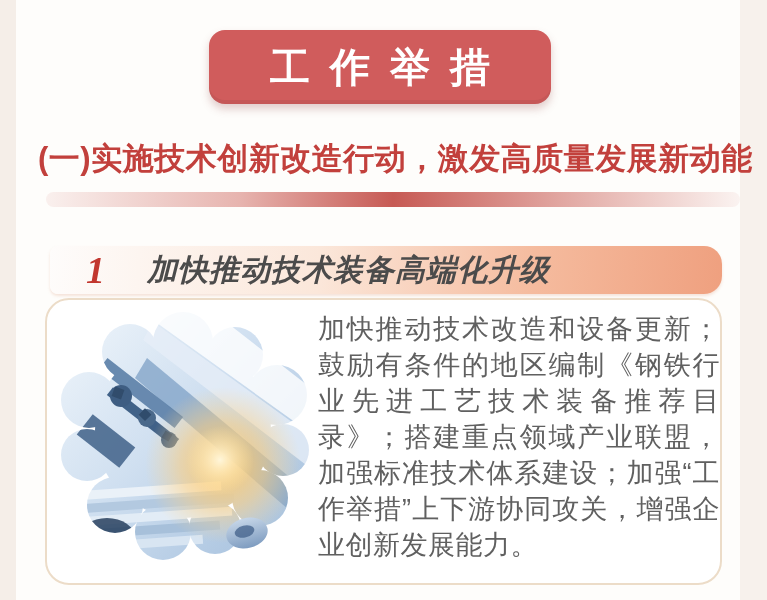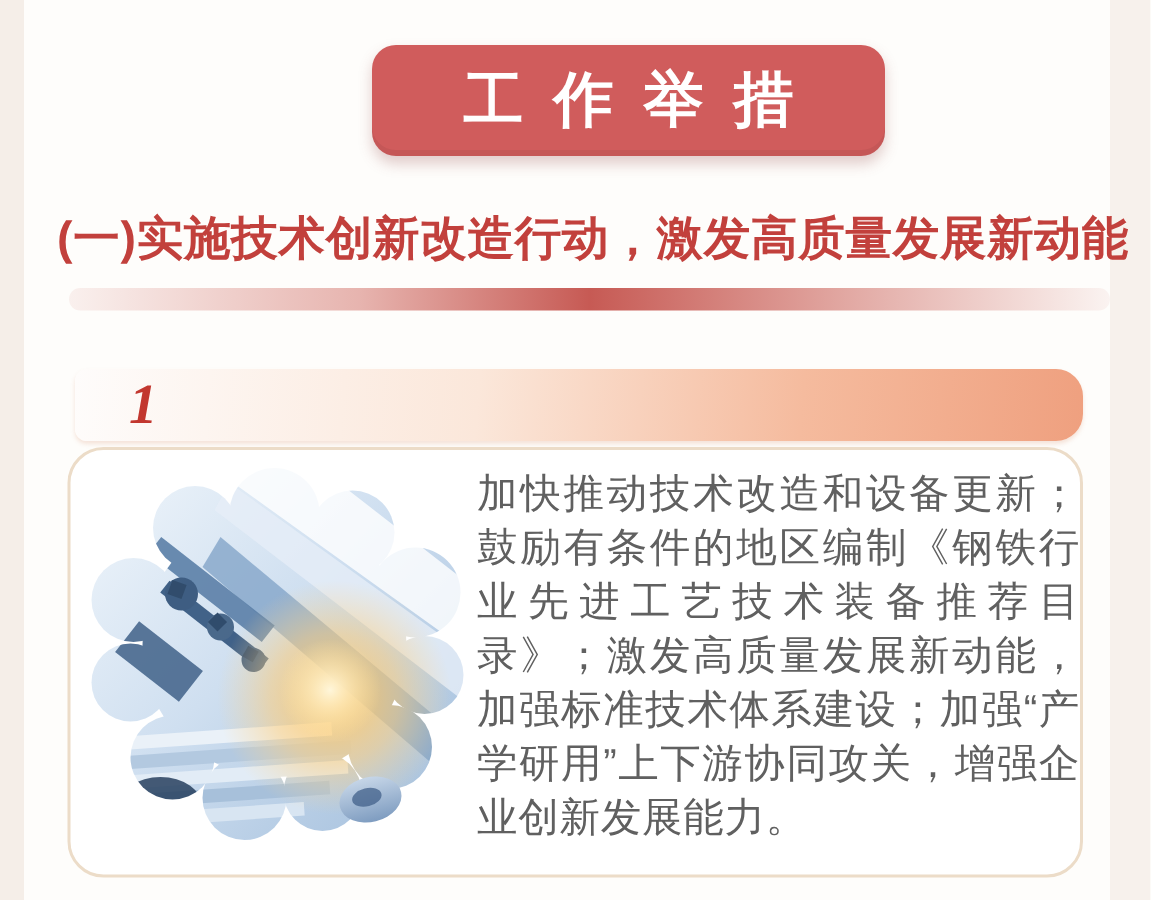--- a/index.html
+++ b/index.html
@@ -17,21 +17,21 @@
   .edge-strip{position:absolute;top:0;bottom:0;background:var(--page-margin);}
   .edge-left{left:0;width:16px;}
   .edge-right{right:0;width:27px;background:#f7f1ec;}
 
   
   .banner{
     position:absolute;left:209px;top:30px;width:342px;height:74px;
     background:var(--banner-red);
     border-radius:16px;
     box-shadow:0 5px 9px rgba(150,80,80,0.28), inset 0 -4px 0 rgba(0,0,0,0.05);
-    display:flex;align-items:center;justify-content:center;margin-left:39px;
+    display:flex;align-items:center;justify-content:center;
   }
   .banner-title{
     color:#ffffff;font-size:40px;font-weight:900;
     letter-spacing:20px;text-indent:20px;line-height:1;
   }
 
   
   .section-heading{
     position:absolute;left:38px;top:138px;width:700px;
     color:var(--heading-red);font-size:31px;font-weight:700;
@@ -88,20 +88,21 @@
 
   <div class="banner">
     <span class="banner-title">工作举措</span>
   </div>
 
   <div class="section-heading">(一)实施技术创新改造行动，激发高质量发展新动能</div>
   <div class="divider"></div>
 
   <div class="subsection-bar">
     <span class="subsection-number">1</span>
+    <span class="subsection-title">加快推动技术装备高端化升级</span>
   </div>
 
   <div class="content-box"></div>
 
   <div class="blob-figure">
     <svg width="265" height="280" viewBox="0 0 265 280">
       <defs>
         <linearGradient id="gBase" x1="0" y1="0" x2="1" y2="1">
           <stop offset="0" stop-color="#f3f8fc"></stop>
           <stop offset="0.45" stop-color="#cfdff0"></stop>
@@ -170,14 +171,14 @@
         <circle cx="165" cy="160" r="34" fill="url(#gCore)"></circle>
       </g>
 
       <g transform="rotate(-14 192 233)">
         <ellipse cx="192" cy="233" rx="21" ry="15" fill="url(#gDrop)"></ellipse>
         <ellipse cx="190" cy="231" rx="10" ry="6" fill="#41608a" opacity="0.75"></ellipse>
       </g>
     </svg>
   </div>
 
-  <div class="body-text">加快推动技术改造和设备更新；鼓励有条件的地区编制《钢铁行业先进工艺技术装备推荐目录》；激发高质量发展新动能，加强标准技术体系建设；加强“产学研用”上下游协同攻关，增强企业创新发展能力。</div>
+  <div class="body-text">加快推动技术改造和设备更新；鼓励有条件的地区编制《钢铁行业先进工艺技术装备推荐目录》；搭建重点领域产业联盟，加强标准技术体系建设；加强“工作举措”上下游协同攻关，增强企业创新发展能力。</div>
 </div>
 
 </body></html>

